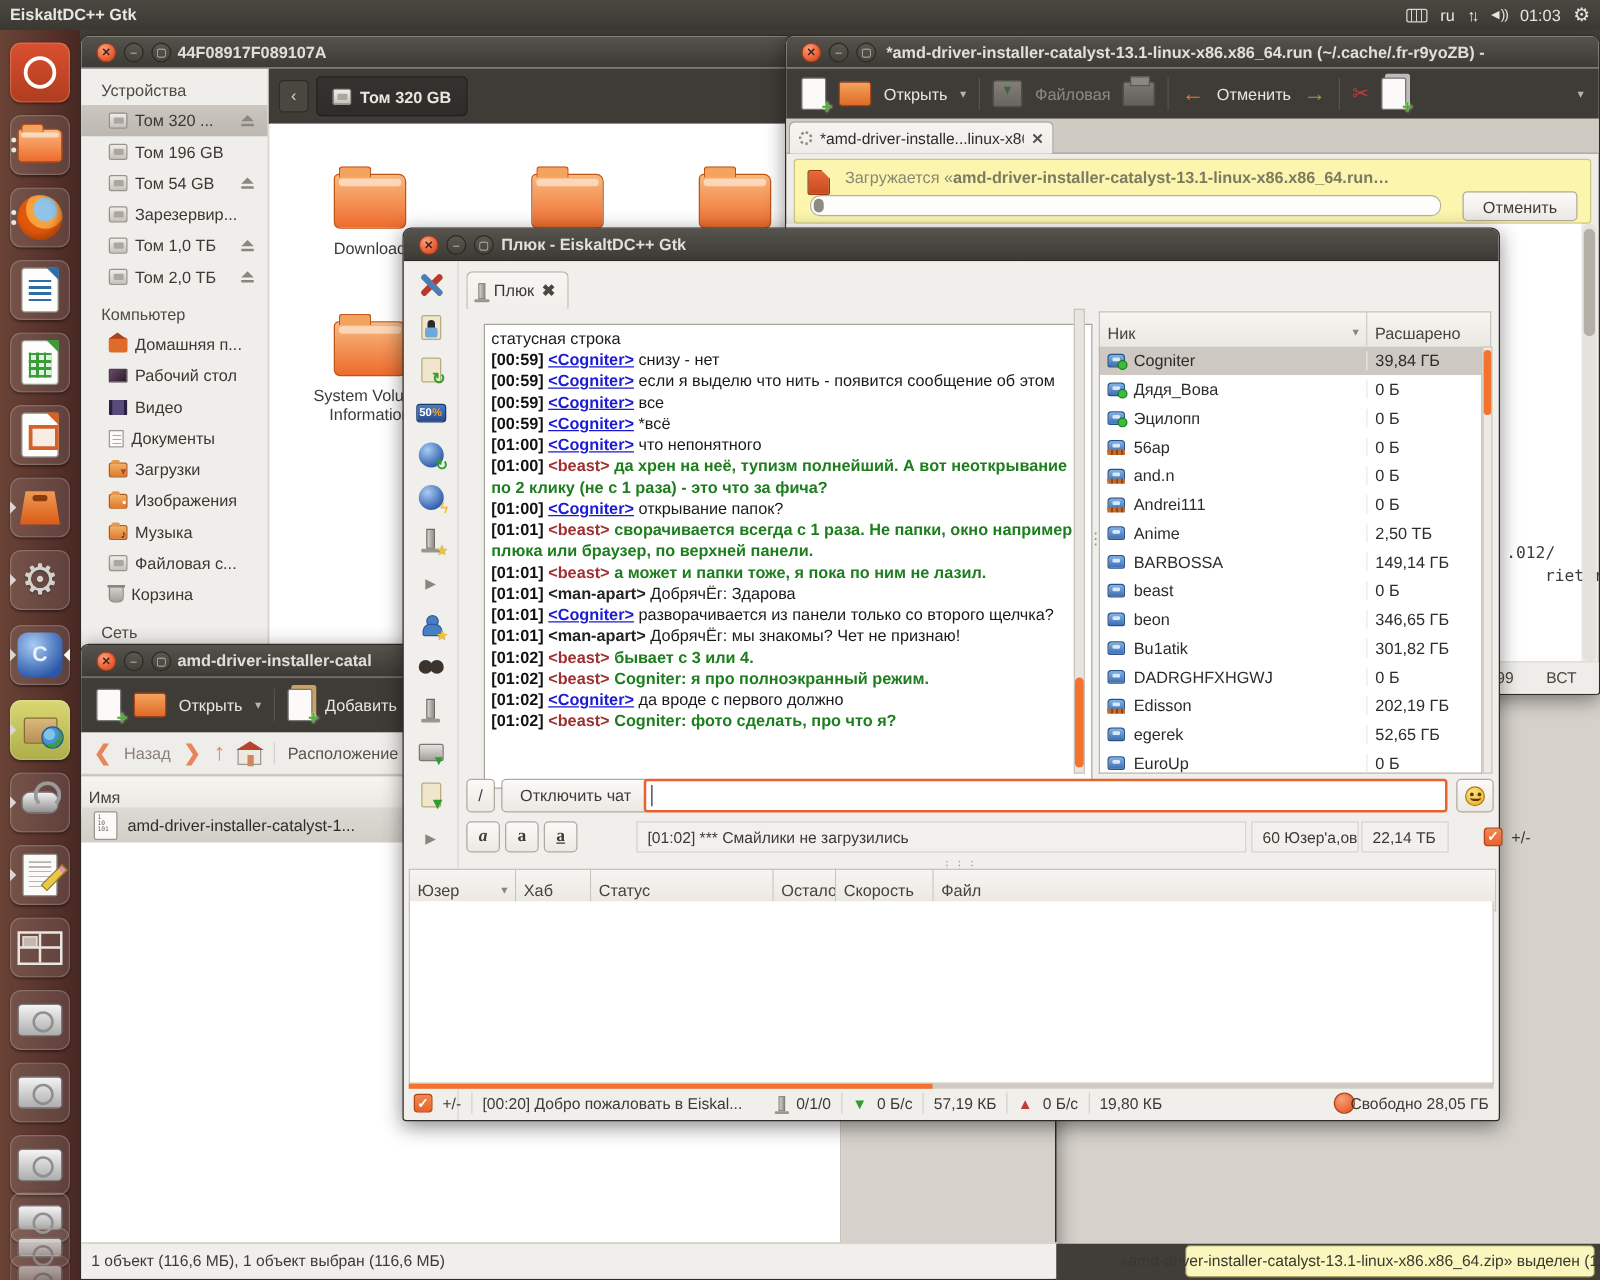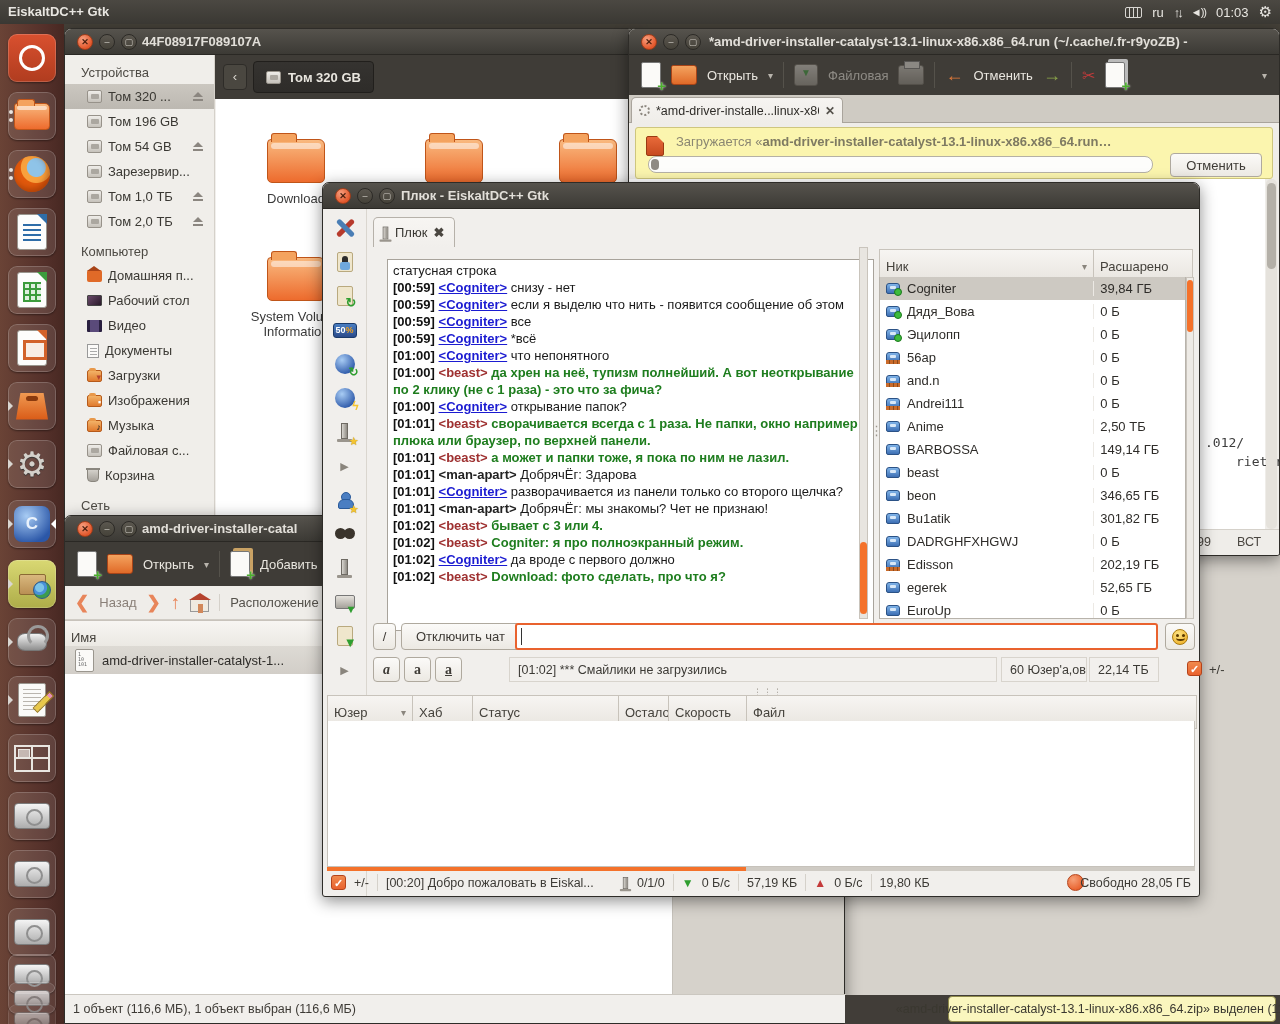--- a/index.html
+++ b/index.html
@@ -517,21 +517,21 @@
     <div class="msg"><b class="mt">[01:00]</b> <b class="nb">&lt;beast&gt;</b> <span class="gx">да хрен на неё, тупизм полнейший. А вот неоткрывание по 2 клику (не с 1 раза) - это что за фича?</span></div>
     <div class="msg"><b class="mt">[01:00]</b> <b class="nc">&lt;Cogniter&gt;</b> <span>открывание папок?</span></div>
     <div class="msg"><b class="mt">[01:01]</b> <b class="nb">&lt;beast&gt;</b> <span class="gx">сворачивается всегда с 1 раза. Не папки, окно например плюка или браузер, по верхней панели.</span></div>
     <div class="msg"><b class="mt">[01:01]</b> <b class="nb">&lt;beast&gt;</b> <span class="gx">а может и папки тоже, я пока по ним не лазил.</span></div>
     <div class="msg"><b class="mt">[01:01]</b> <b class="nm">&lt;man-apart&gt;</b> <span>ДобрячЁг: Здарова</span></div>
     <div class="msg"><b class="mt">[01:01]</b> <b class="nc">&lt;Cogniter&gt;</b> <span>разворачивается из панели только со второго щелчка?</span></div>
     <div class="msg"><b class="mt">[01:01]</b> <b class="nm">&lt;man-apart&gt;</b> <span>ДобрячЁг: мы знакомы? Чет не признаю!</span></div>
     <div class="msg"><b class="mt">[01:02]</b> <b class="nb">&lt;beast&gt;</b> <span class="gx">бывает с 3 или 4.</span></div>
     <div class="msg"><b class="mt">[01:02]</b> <b class="nb">&lt;beast&gt;</b> <span class="gx">Cogniter: я про полноэкранный режим.</span></div>
     <div class="msg"><b class="mt">[01:02]</b> <b class="nc">&lt;Cogniter&gt;</b> <span>да вроде с первого должно</span></div>
-    <div class="msg"><b class="mt">[01:02]</b> <b class="nb">&lt;beast&gt;</b> <span class="gx">Download: фото сделать, про что я?</span></div>
+    <div class="msg"><b class="mt">[01:02]</b> <b class="nb">&lt;beast&gt;</b> <span class="gx">Cogniter: фото сделать, про что я?</span></div>
   </div>
   <div class="cvscroll">
       <div class="thumb"></div>
     </div>
   <div class="splitter"></div>
 
   <div class="ulhdr">
     <div class="hcell" style="width:215px;border-left:1px solid #C8C3BB">
         <span>Ник</span>
         <span class="sortarr">▾</span>

